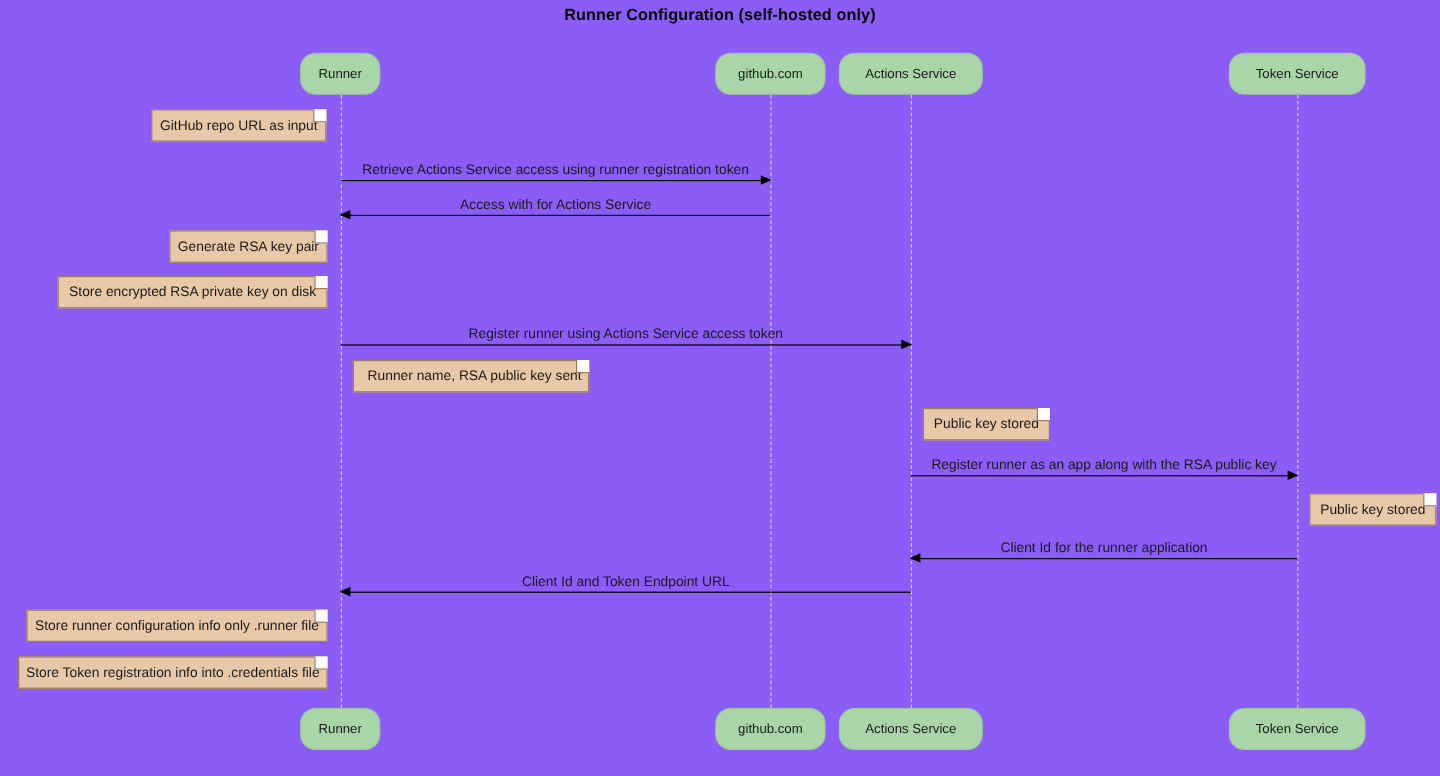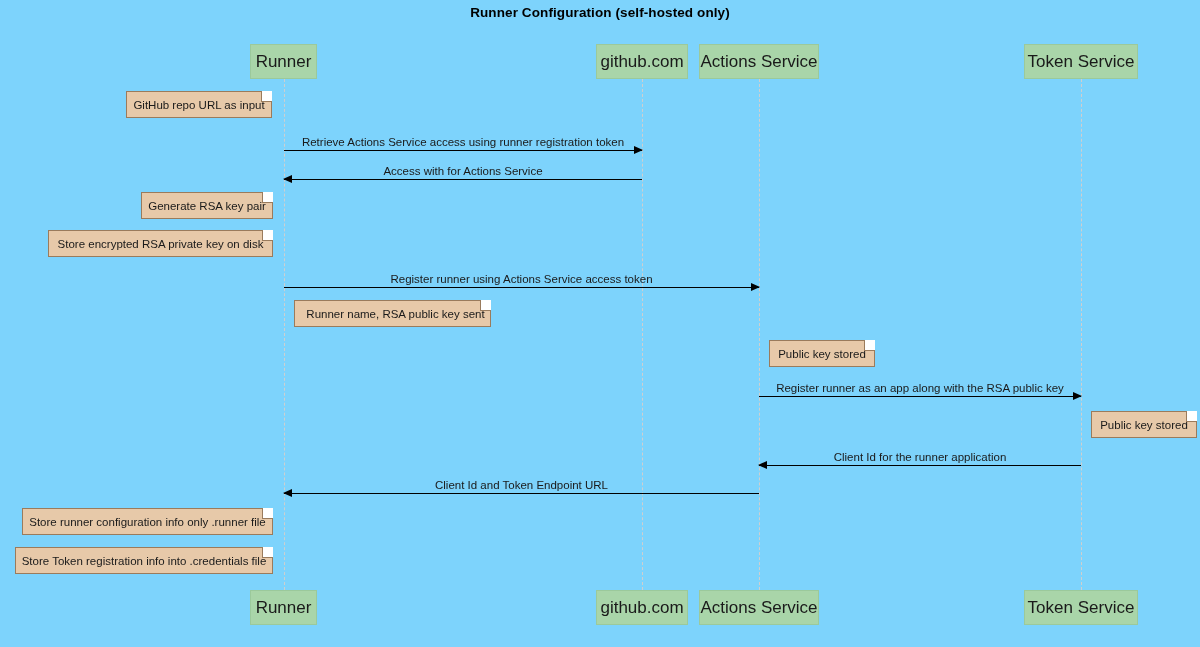--- a/index.html
+++ b/index.html
@@ -9,21 +9,21 @@
     background: #ffffff;
   }
   body {
     font-family: "Liberation Sans", sans-serif;
     color: #111111;
   }
   #canvas {
     position: relative;
     width: 1200px;
     height: 647px;
-    background: #7dd3fc;
+    background: #8b5cf6;
     overflow: hidden;
   }
   
   .diagram-title {
     position: absolute;
     left: 0;
     top: 5px;
     width: 1200px;
     text-align: center;
     font-size: 13.5px;
@@ -39,25 +39,25 @@
     top: 79px;
     height: 511px;
   }
   
   .participant {
     position: absolute;
     height: 35px;
     box-sizing: border-box;
     background: #a9d5a9;
     border: 1px solid #9bc99b;
-    border-radius: 0;
+    border-radius: 13px;
     display: flex;
     align-items: center;
     justify-content: center;
-    font-size: 17px;
+    font-size: 11px;
     color: #1a1a1a;
     white-space: nowrap;
     padding: 0 6px;
     text-align: center;
   }
   
   .message {
     position: absolute;
     height: 1px;
   }

